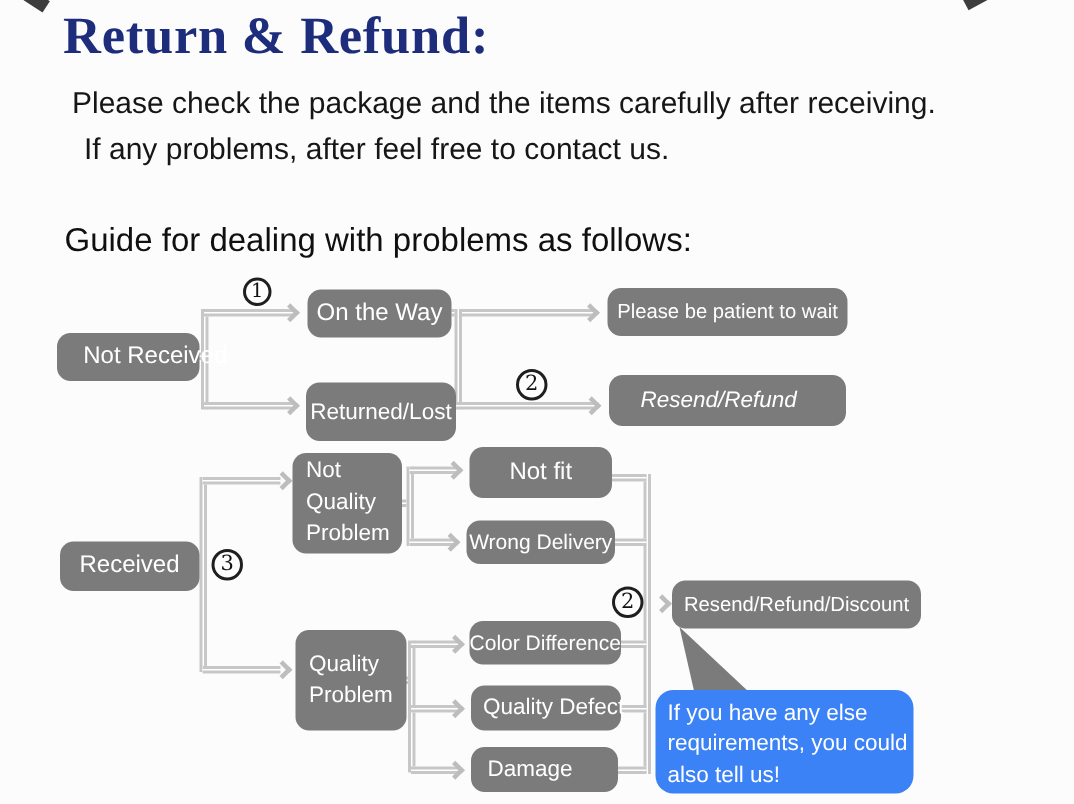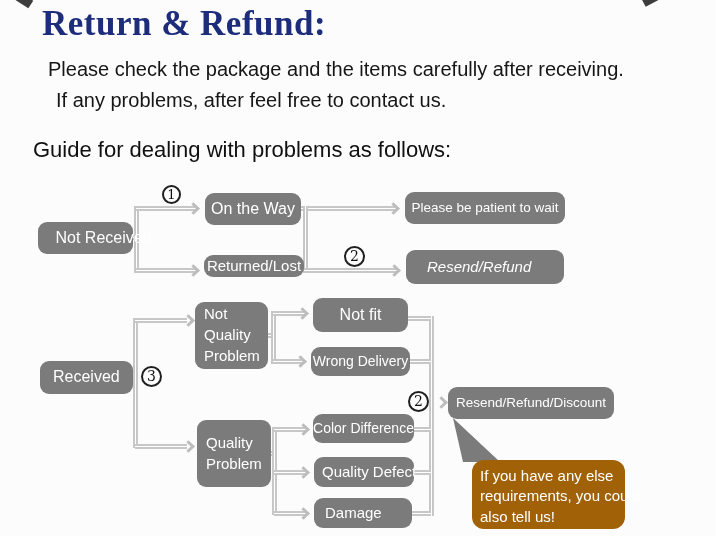--- a/index.html
+++ b/index.html
@@ -9,21 +9,21 @@
   }
   
   .title{
     position:absolute;left:42px;top:4px;margin:0;
     font-family:"Liberation Serif", serif;font-weight:bold;
     font-size:35px;color:#1d2d7c;letter-spacing:0.5px;
   }
   .intro{position:absolute;margin:0;color:#161616;font-size:20px;white-space:nowrap;}
   .intro1{left:48px;top:58px;}
   .intro2{left:56px;top:89px;}
-  .guide{position:absolute;left:33px;top:137px;margin:0;font-size:22px;font-weight:normal;color:#101010;white-space:nowrap;}
+  .guide{position:absolute;left:33px;top:137px;margin:10px;font-size:22px;font-weight:normal;color:#101010;white-space:nowrap;}
   
   .node{
     position:absolute;background:#7b7b7b;color:#fff;border-radius:9px;
     display:flex;align-items:center;justify-content:center;
     font-size:15px;box-sizing:border-box;white-space:nowrap;line-height:1.15;
   }
   .node.align-left{justify-content:flex-start;}
   .node.multiline{flex-direction:column;align-items:flex-start;justify-content:center;line-height:1.38;white-space:normal;}
   
   .hline{position:absolute;box-sizing:border-box;height:5px;border-top:2px solid #c7c7c7;border-bottom:2px solid #c7c7c7;background:#fff;}
@@ -33,23 +33,23 @@
   
   .badge{
     position:absolute;width:19px;height:19px;box-sizing:border-box;
     border:2px solid #1f1f1f;border-radius:50%;background:#fdfdfd;color:#111;
     font-family:"DejaVu Serif", serif;font-size:13px;line-height:15px;
     display:flex;align-items:center;justify-content:center;
   }
   .badge.big{width:21px;height:21px;font-size:14px;line-height:17px;}
   
   .bubble{
-    position:absolute;left:437px;top:460px;width:153px;height:69px;box-sizing:border-box;
-    background:#a16207;color:#fff;border-radius:12px;padding:6px 8px;
-    font-size:15px;line-height:1.35;white-space:nowrap;margin-left:35px;
+    position:absolute;left:437px;top:460px;width:172px;height:69px;box-sizing:border-box;
+    background:#3b82f6;color:#fff;border-radius:12px;padding:6px 8px;
+    font-size:15px;line-height:1.35;white-space:nowrap;
   }
   .bubble-tail{position:absolute;left:448px;top:414px;}
   
   .mark{position:absolute;background:#1b1b1b;opacity:.85;}
   .mark1{left:17px;top:-4px;width:15px;height:9px;transform:rotate(33deg);}
   .mark2{left:643px;top:-4px;width:14px;height:8px;transform:rotate(-28deg);}
 </style>
 </head>
 <body>
 
@@ -105,21 +105,21 @@
   <div class="hline" style="left:407px;top:316px;width:24px;"></div>
   <div class="hline" style="left:409px;top:359px;width:22px;"></div>
   <div class="hline" style="left:413px;top:427px;width:18px;"></div>
   <div class="hline" style="left:413px;top:470px;width:18px;"></div>
   <div class="hline" style="left:411px;top:511px;width:20px;"></div>
   <div class="chev" style="left:437px;top:398px;"></div>
   <span class="badge big" style="left:408px;top:391px;">2</span>
 
   <div class="node" style="left:38px;top:222px;width:95px;height:32px;font-size:16px;padding-left:36px;">Not Received</div>
   <div class="node" style="left:205px;top:193px;width:96px;height:32px;font-size:16px;">On the Way</div>
-  <div class="node" style="left:204px;top:255px;width:100px;height:22px;">Returned/Lost</div>
+  <div class="node" style="left:204px;top:255px;width:100px;height:39px;">Returned/Lost</div>
   <div class="node" style="left:405px;top:192px;width:160px;height:32px;font-size:13.5px;">Please be patient to wait</div>
   <div class="node align-left" style="left:406px;top:250px;width:158px;height:34px;padding-left:21px;font-style:italic;">Resend/Refund</div>
 
   <div class="node multiline" style="left:195px;top:302px;width:73px;height:67px;padding-left:9px;">
     <span>Not</span>
     <span>Quality</span>
     <span>Problem</span>
   </div>
 
   <div class="node align-left" style="left:40px;top:361px;width:93px;height:33px;font-size:16px;padding-left:13px;">Received</div>

